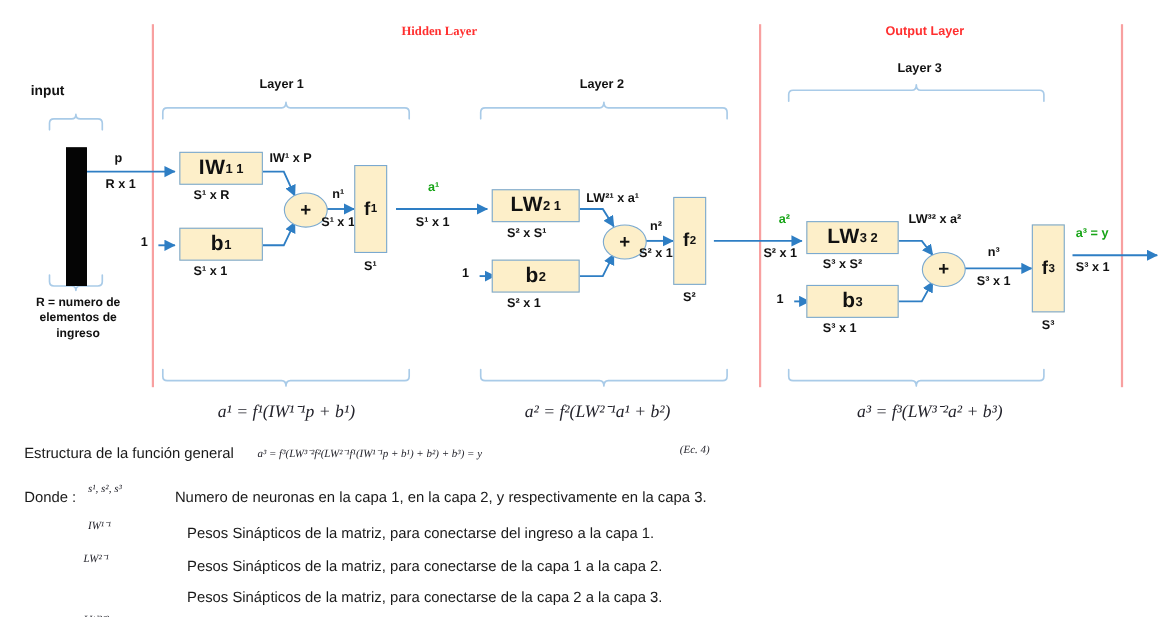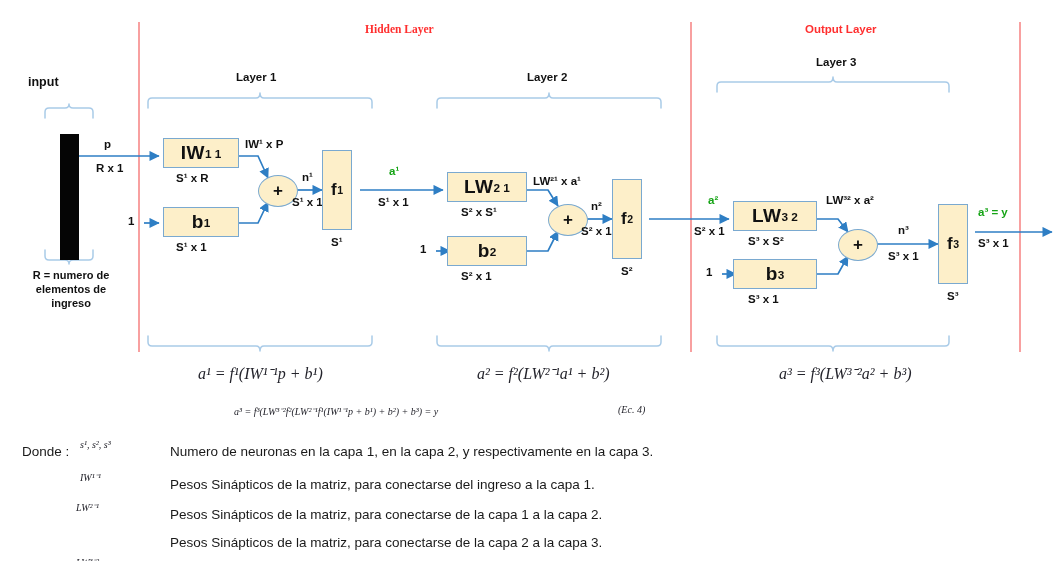--- a/index.html
+++ b/index.html
@@ -315,27 +315,28 @@
   </div>
   <div class="dim" style="left:947px; top:290px;">S³</div>
 
   <div class="wlabel green" style="left:978px; top:206px;">a³ = y</div>
   <div class="dim" style="left:978px; top:237px;">S³ x 1</div>
 
   <div class="eq eq-main" style="left:198px; top:362px;">a¹ = f¹(IW¹⁻¹p + b¹)</div>
   <div class="eq eq-main" style="left:477px; top:362px;">a² = f²(LW²⁻¹a¹ + b²)</div>
   <div class="eq eq-main" style="left:779px; top:362px;">a³ = f³(LW³⁻²a² + b³)</div>
 
+  <div class="btxt" style="left:22px; top:404px;">Estructura de la función general</div>
   <div class="eq eq-gen" style="left:234px; top:404px;">a³ = f³(LW³⁻²f²(LW²⁻¹f¹(IW¹⁻¹p + b¹) + b²) + b³) = y</div>
   <div class="eq eq-gen" style="left:618px; top:404px;">(Ec.  4)</div>
 
   <div class="btxt" style="left:22px; top:444px;">Donde :</div>
 
   <div class="eq eq-sym" style="left:80px; top:439px;">s¹, s², s³</div>
-  <div class="btxt" style="left:170px; top:444px;">Numero de neuronas en la capa 1, en la capa 2, y respectivamente en la capa 3.</div>
+  <div class="btxt" style="left:159px; top:444px;">Numero de neuronas en la capa 1, en la capa 2, y respectivamente en la capa 3.</div>
 
   <div class="eq eq-sym" style="left:80px; top:470px;">IW¹⁻¹</div>
   <div class="btxt" style="left:170px; top:477px;">Pesos Sinápticos de la matriz, para conectarse del ingreso a la capa 1.</div>
 
   <div class="eq eq-sym" style="left:76px; top:500px;">LW²⁻¹</div>
   <div class="btxt" style="left:170px; top:507px;">Pesos Sinápticos de la matriz, para conectarse de la capa 1 a la capa 2.</div>
 
   <div class="eq eq-sym" style="left:76px; top:555px;">LW³⁻²</div>
   <div class="btxt" style="left:170px; top:535px;">Pesos Sinápticos de la matriz, para conectarse de la capa 2 a la capa 3.</div>
 

